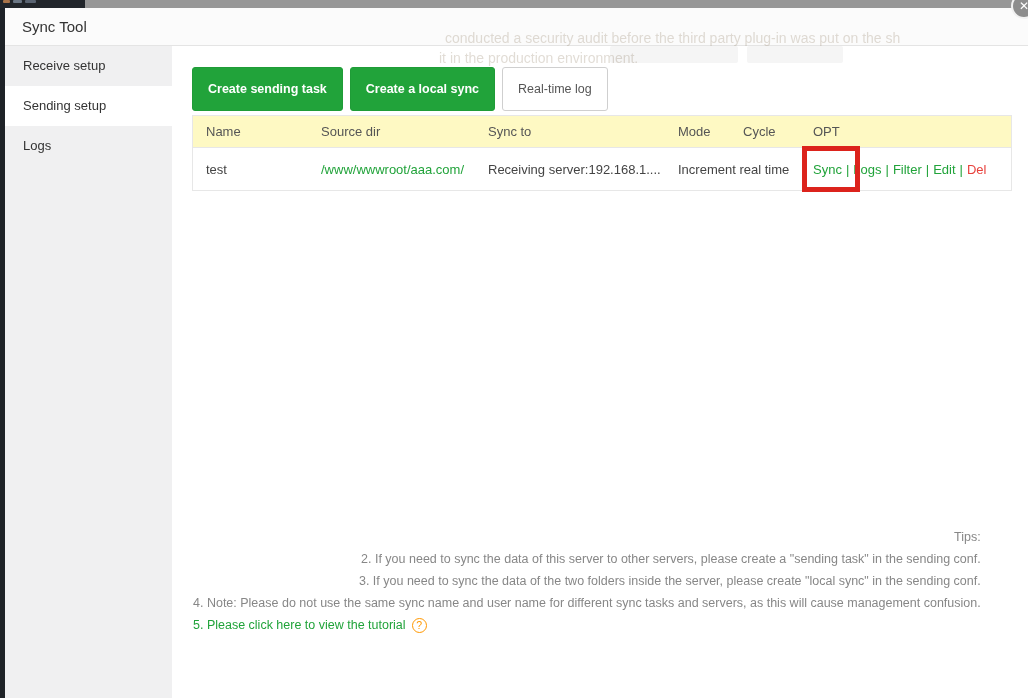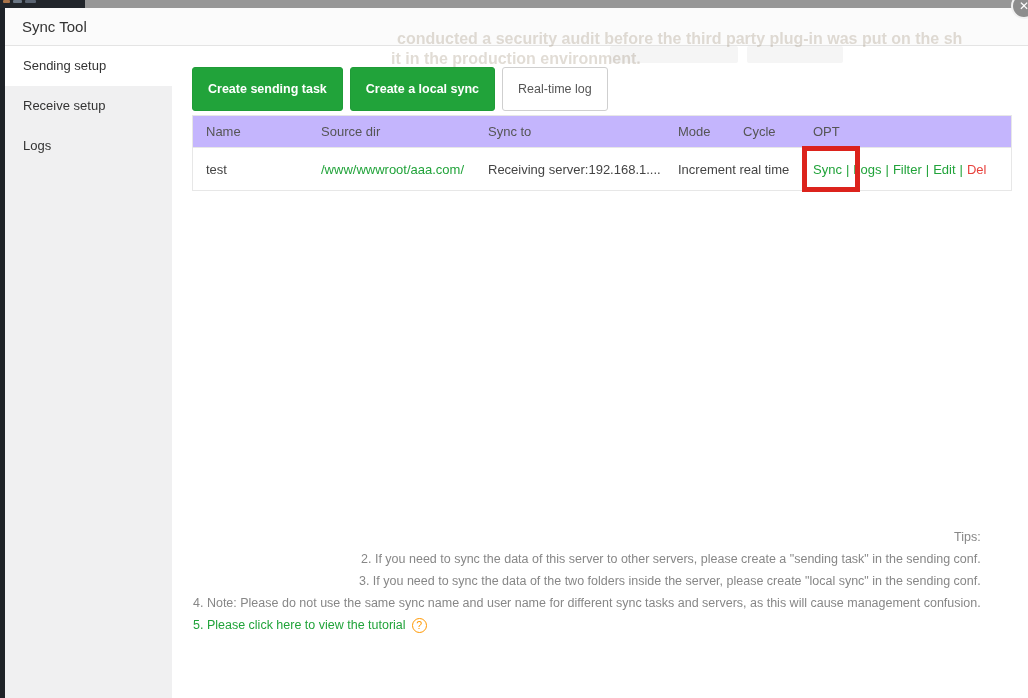--- a/index.html
+++ b/index.html
@@ -19,22 +19,22 @@
     background:#8d8d8d; border:2px solid #f1f1f1; color:#fff; font-size:12px; font-weight:bold;
     display:flex; align-items:center; justify-content:center; z-index:30; cursor:pointer; }
 
   
   .dialog { position:absolute; left:5px; top:8px; width:1023px; height:690px; background:#fff; overflow:hidden; z-index:2; }
 
   .title-bar { position:absolute; left:0; top:0; width:1023px; height:38px; background:#fbfbfb; border-bottom:1px solid #e4e4e4; }
   .title { position:absolute; left:17px; top:0; line-height:38px; font-size:15px; color:#333; }
 
   
-  .ghost-text { position:absolute; white-space:nowrap; font-size:16px; font-weight:bold;
-    color:rgba(155,140,115,0.30); z-index:3; pointer-events:none; }
+  .ghost-text { position:absolute; white-space:nowrap; font-size:14px; font-weight:normal;
+    color:rgba(155,140,115,0.30); z-index:3; pointer-events:none;margin-left:48px; }
   .gl1 { left:392px; top:22px; }
   .gl2 { left:386px; top:42px; }
   .ghost-rect { position:absolute; background:rgba(60,60,60,0.05); border-radius:2px; z-index:3; pointer-events:none; }
   .gr1 { left:605px; top:38px; width:128px; height:17px; }
   .gr2 { left:742px; top:38px; width:96px;  height:17px; }
 
   
   .sidebar { position:absolute; left:0; top:38px; width:167px; height:652px; background:#f0f0f1; }
   .side-item { height:40px; line-height:40px; padding-left:18px; font-size:13px; color:#333; cursor:pointer; }
   .side-item.active { background:#fff; }
@@ -43,21 +43,21 @@
   .content { position:absolute; left:167px; top:38px; width:856px; height:652px; background:transparent; }
 
   .toolbar { position:absolute; left:20px; top:21px; display:flex; gap:7px; }
   .btn { height:44px; border-radius:3px; font-size:12.5px; display:flex; align-items:center;
     padding:0 15px; cursor:pointer; white-space:nowrap; }
   .btn.primary { background:#21a33a; border:1px solid #1f9c37; color:#fff; font-weight:bold; }
   .btn.plain   { background:#fff; border:1px solid #cfcfcf; color:#555; }
 
   
   .task-table { position:absolute; left:20px; top:69px; width:820px; border:1px solid #e7e7e7; background:#fff; }
-  .thead { display:flex; height:32px; background:#c4b5fd; border-bottom:1px solid #e7e7e7;
+  .thead { display:flex; height:32px; background:#fef9c3; border-bottom:1px solid #e7e7e7;
     align-items:center; font-size:13px; color:#555; }
   .trow { display:flex; height:42px; background:#fff; align-items:center; font-size:13px; color:#444; }
   .cell { padding-left:13px; flex-shrink:0; white-space:nowrap; overflow:visible; }
   .c-name   { width:115px; }
   .c-src    { width:167px; }
   .c-syncto { width:190px; }
   .c-mode   { width:65px; }
   .c-cycle  { width:70px; }
   .c-opt    { width:211px; }
   .link-green { color:#21a33a; cursor:pointer; text-decoration:none; }
@@ -94,25 +94,25 @@
   <div class="title-bar">
     <div class="title">Sync Tool</div>
   </div>
 
   <div class="ghost-text gl1">conducted a security audit before the third party plug-in was put on the sh</div>
   <div class="ghost-text gl2">it in the production environment.</div>
   <div class="ghost-rect gr1"></div>
   <div class="ghost-rect gr2"></div>
 
   <div class="sidebar">
+    <div class="side-item">
+      <span>Receive setup</span>
+    </div>
     <div class="side-item active">
       <span>Sending setup</span>
-    </div>
-    <div class="side-item">
-      <span>Receive setup</span>
     </div>
     <div class="side-item">
       <span>Logs</span>
     </div>
   </div>
 
   <div class="content">
 
     <div class="toolbar">
       <div class="btn primary">Create sending task</div>

